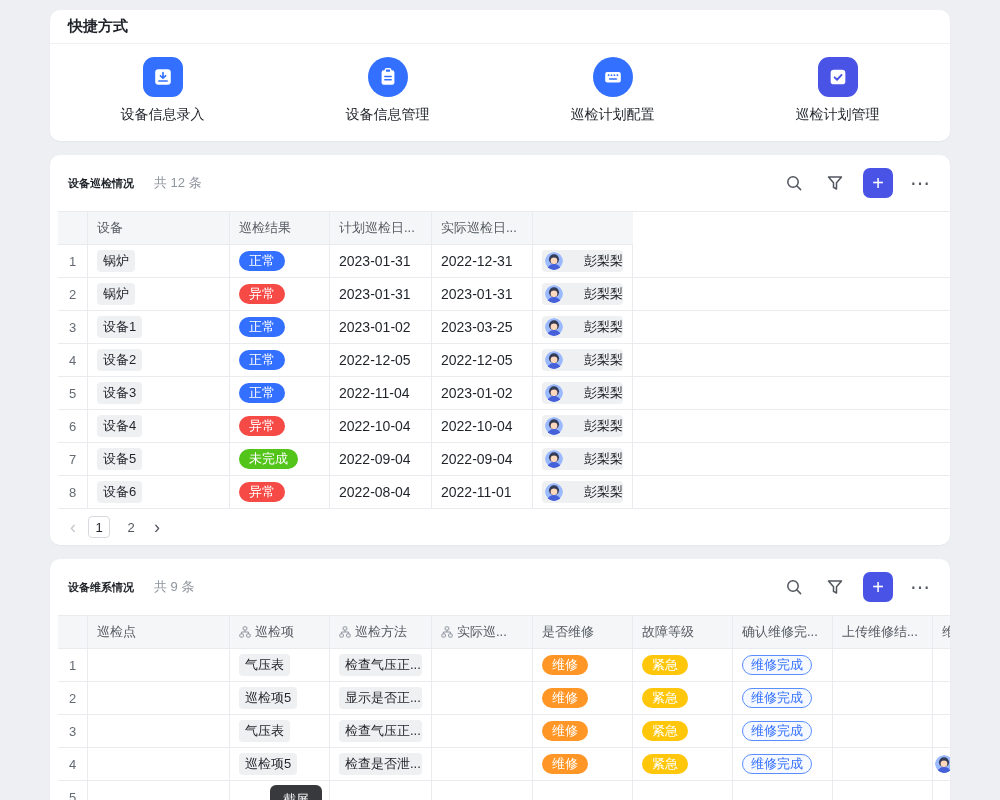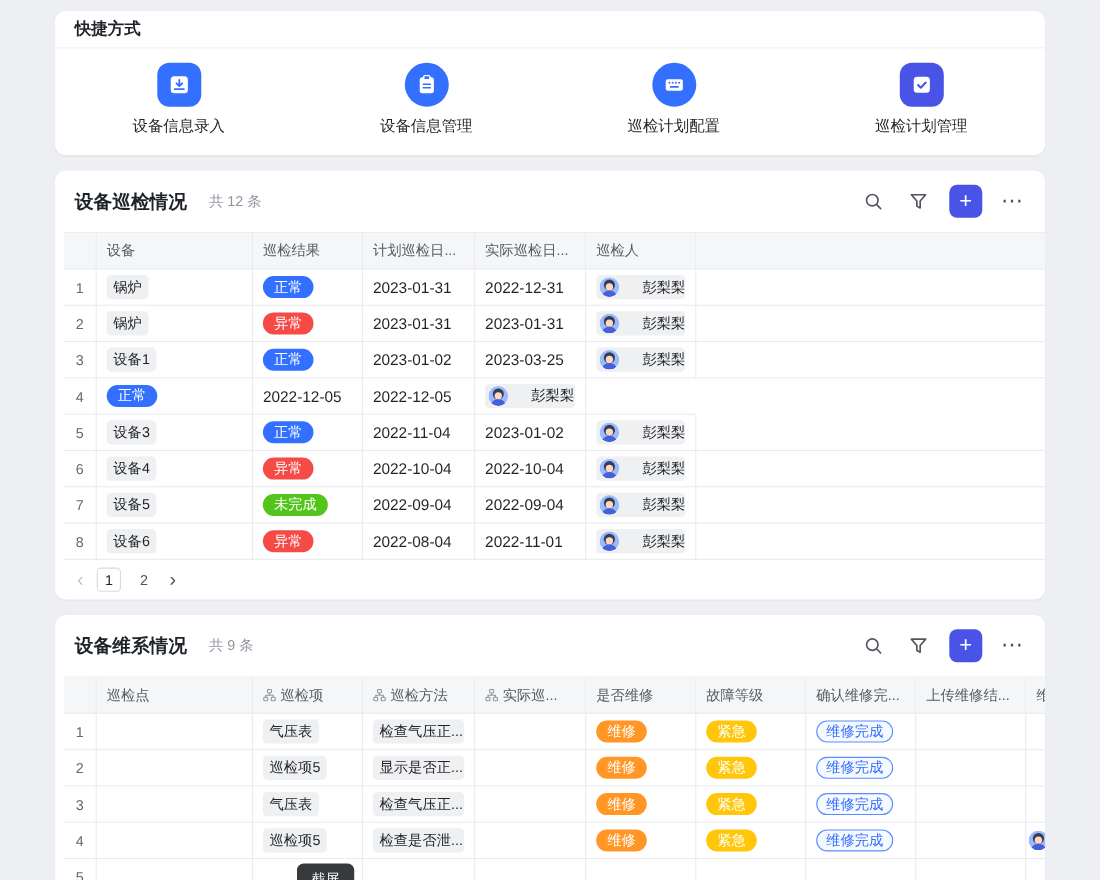--- a/index.html
+++ b/index.html
@@ -10,21 +10,21 @@
   
   .sc-title{height:34px;display:flex;align-items:center;padding:0 18px;font-size:15px;font-weight:700;border-bottom:1px solid #f0f1f3}
   .sc-row{display:grid;grid-template-columns:repeat(4,1fr);padding:13px 0 17px}
   .sc-item{display:flex;flex-direction:column;align-items:center;gap:9px;cursor:pointer}
   .sc-icon{width:40px;height:40px;display:flex;align-items:center;justify-content:center}
   .sc-icon.circle{border-radius:50%}
   .sc-icon.square{border-radius:11px}
   .sc-label{font-size:14px;color:#1f2329}
   
   .card-head{display:flex;align-items:center;height:56px;padding:0 18px}
-  .card-title{font-size:17px;font-weight:700}
+  .card-title{font-size:11px;font-weight:700}
   .card-count{font-size:13px;color:#8f959e;margin-left:20px}
   .head-actions{margin-left:auto;display:flex;align-items:center;gap:15px}
   .icon-btn{width:26px;height:26px;display:flex;align-items:center;justify-content:center;border:none;background:transparent;cursor:pointer;border-radius:6px;padding:0}
   .add-btn{width:30px;height:30px;border-radius:7px;background:#4954e6;color:#fff;font-size:20px;line-height:1;display:flex;align-items:center;justify-content:center;border:none;cursor:pointer;font-weight:400}
   .more-btn{font-size:20px;color:#51565d;background:none;border:none;cursor:pointer;line-height:1;padding:0 2px}
   
   .tbl{margin-left:8px;border-top:1px solid #e9ebee;font-size:14px}
   .trow{display:grid;align-items:stretch}
   .t1{grid-template-columns:30px 142px 100px 102px 101px 100px 1fr}
   .t2{grid-template-columns:30px 142px 100px 102px 101px 100px 100px 100px 100px 1fr}
@@ -122,21 +122,20 @@
         <button class="more-btn">⋯</button>
       </div>
     </header>
     <div class="tbl">
       <div class="trow t1 hrow">
           <div class="cell num"></div>
           <div class="cell">设备</div>
           <div class="cell">巡检结果</div>
           <div class="cell">计划巡检日...</div>
           <div class="cell">实际巡检日...</div>
-          <div class="cell">巡检人</div>
           <div class="cell fill"></div>
         </div>
       <div>
           <div class="trow t1">
             <div class="cell num">1</div>
             <div class="cell">
               <span class="chip">锅炉</span>
             </div>
             <div class="cell">
               <span class="badge" style="background: rgb(51, 112, 255);">正常</span>
@@ -203,20 +202,23 @@
                     <path d="M10 13.4c-3.5 0-6.3 1.9-7.1 4.4A10 10 0 0 0 10 20a10 10 0 0 0 7.1-2.2c-.8-2.5-3.6-4.4-7.1-4.4z" fill="#4660d9"></path>
                   </svg>
                 </span>
                 <span style="font-size: 13px;">彭梨梨</span>
               </span>
             </div>
             <div class="cell fill"></div>
           </div>
           <div class="trow t1">
             <div class="cell num">4</div>
+            <div class="cell">
+              <span class="chip">设备2</span>
+            </div>
             <div class="cell">
               <span class="badge" style="background: rgb(51, 112, 255);">正常</span>
             </div>
             <div class="cell">2022-12-05</div>
             <div class="cell">2022-12-05</div>
             <div class="cell">
               <span class="chip person-chip">
                 <span class="avatar">
                   <svg width="18" height="18" viewBox="0 0 20 20">
                     <circle cx="10" cy="10" r="10" fill="#9ab9ff"></circle>

